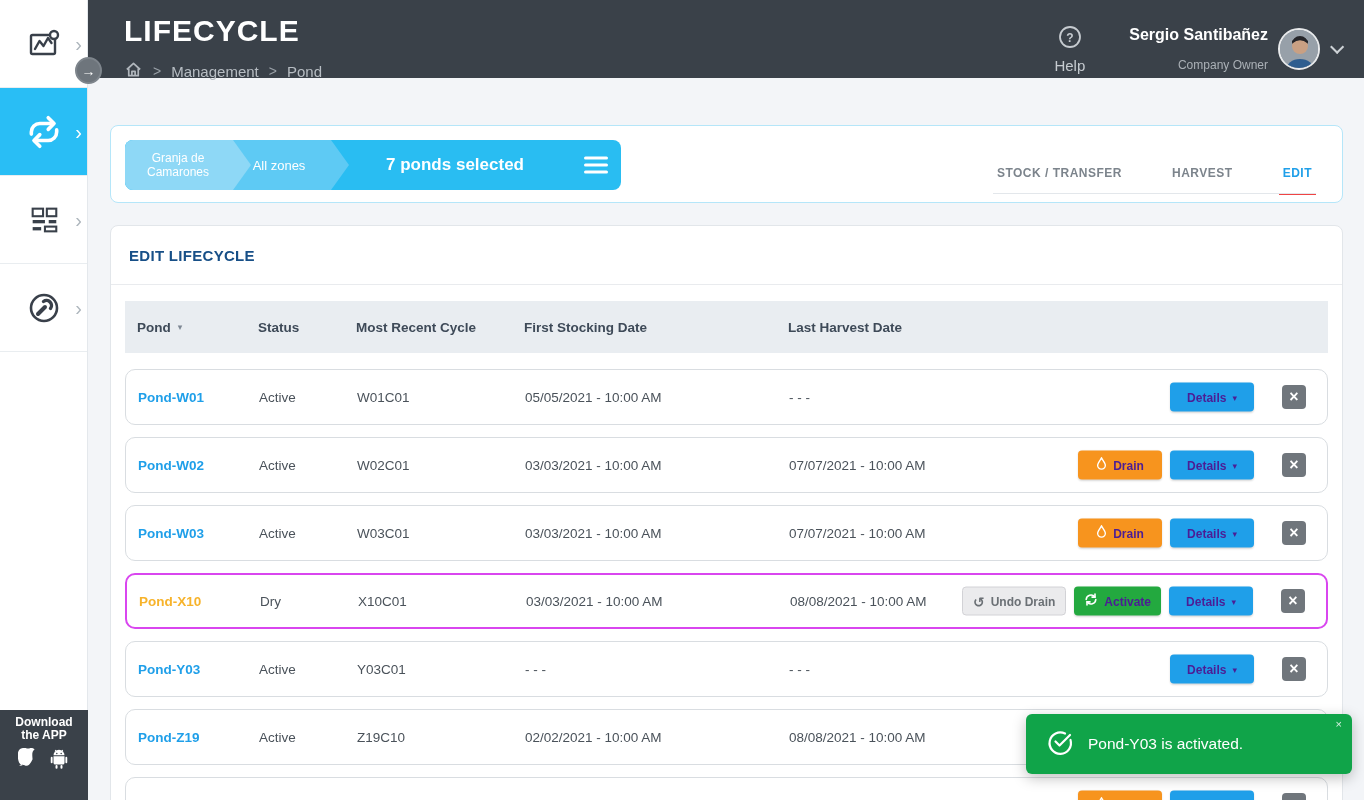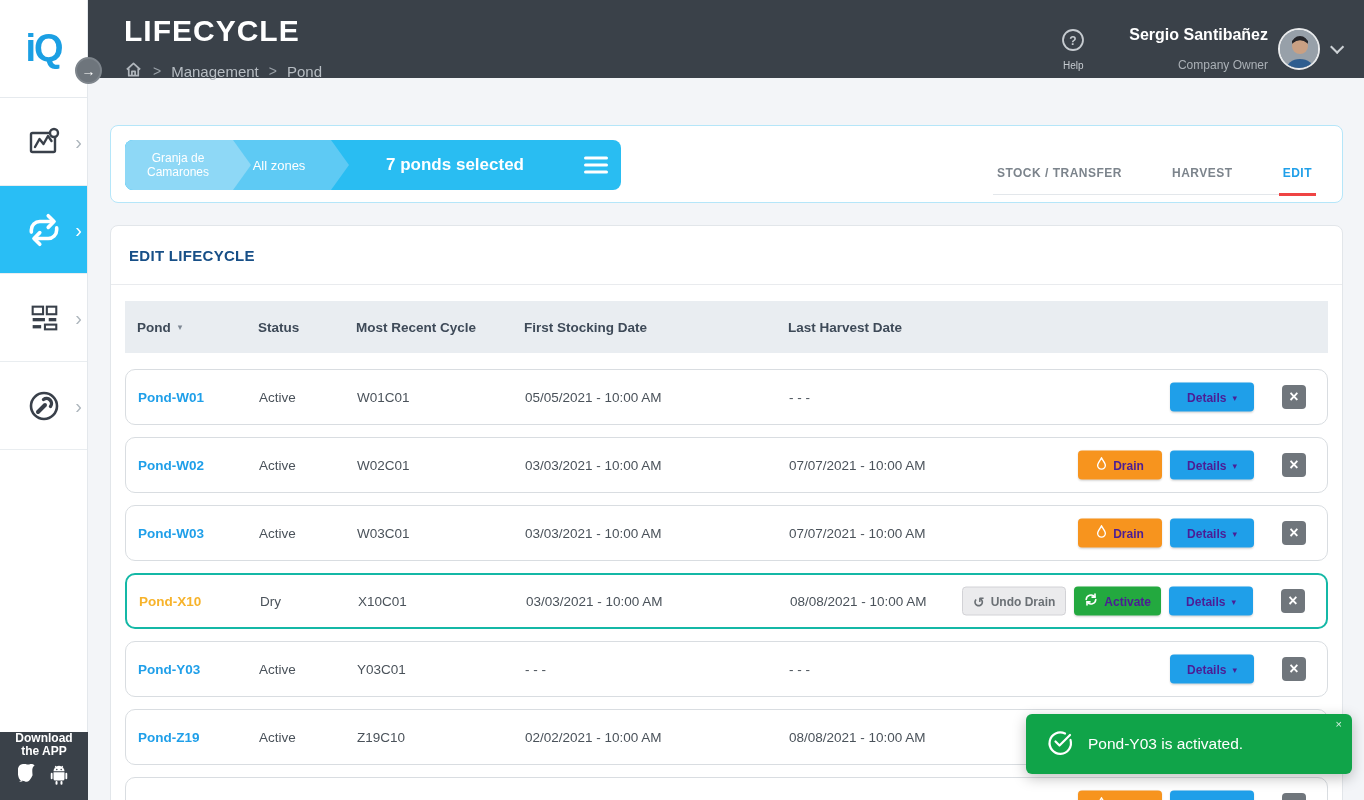--- a/index.html
+++ b/index.html
@@ -8,35 +8,35 @@
 
   
   .sidebar { position:absolute; left:0; top:0; width:88px; height:800px; background:#fff; z-index:20; border-right:1px solid #e4e8ec; }
   .logo-box { height:98px; display:flex; align-items:center; justify-content:center; border-bottom:1px solid #e6eaee; background:#fff; }
   .logo-txt { font-size:38px; font-weight:800; color:#1b9fe3; letter-spacing:-2px; font-style:normal; }
   .nav-item { height:88px; position:relative; display:flex; align-items:center; justify-content:center; border-bottom:1px solid #e9edf0; cursor:pointer; background:#fff; }
   .nav-item .chev { position:absolute; right:5px; top:50%; transform:translateY(-50%); color:#aeb6bd; font-size:20px; line-height:1; }
   .nav-item.active { background:#29bef5; }
   .nav-item.active .chev { color:#fff; }
   .nav-item svg { display:block; }
-  .download-box { position:absolute; left:0; bottom:0; width:88px; height:68px; background:#3a4149; color:#fff; text-align:center; }
+  .download-box { position:absolute; left:0; bottom:0; width:88px; height:90px; background:#3a4149; color:#fff; text-align:center; padding-top:6px; }
   .download-box .dl-line { font-size:12px; font-weight:700; line-height:13px; }
   .dl-icons { display:flex; justify-content:center; gap:10px; margin-top:6px; }
 
   
   .side-toggle { position:absolute; left:75px; top:57px; width:27px; height:27px; border-radius:50%; background:#6e757c; border:2px solid #7e858c; z-index:30; color:#fff; display:flex; align-items:center; justify-content:center; font-size:14px; cursor:pointer; }
 
   
   .topbar { position:absolute; left:88px; top:0; right:0; height:78px; background:#3a4149; z-index:10; }
   .page-title { position:absolute; left:36px; top:14px; color:#fff; font-size:30px; font-weight:800; letter-spacing:1px; }
   .breadcrumb { position:absolute; left:36px; top:60px; display:flex; align-items:center; gap:10px; color:#b7bdc3; font-size:15px; }
   .breadcrumb .sep { color:#9aa1a8; font-size:14px; }
   .topbar-right { position:absolute; right:24px; top:0; height:98px; display:flex; align-items:center; gap:44px; }
   .help-wrap { display:flex; flex-direction:column; align-items:center; gap:4px; color:#c6cbd0; cursor:pointer; }
-  .help-wrap .help-lbl { font-size:10px; }
+  .help-wrap .help-lbl { font-size:15px; }
   .user-wrap { display:flex; align-items:center; gap:10px; cursor:pointer; }
   .user-names { text-align:right; }
   .user-name { color:#fff; font-size:16px; font-weight:700; }
   .user-role { color:#aab0b6; font-size:12px; margin-top:14px; }
   .avatar { width:42px; height:42px; border-radius:50%; overflow:hidden; border:2px solid #e8eaec; background:#8d959e; }
   .user-caret { width:10px; height:10px; border-right:2px solid #cdd2d6; border-bottom:2px solid #cdd2d6; transform:rotate(45deg) translateY(-3px); }
 
   
   .main { position:absolute; left:88px; top:98px; right:0; bottom:0; background:#f3f5f8; }
 
@@ -45,34 +45,34 @@
   .crumbflow { position:absolute; left:14px; top:14px; width:496px; height:50px; border-radius:8px; background:#29bdf2; overflow:hidden; }
   .seg { position:absolute; top:0; bottom:0; display:flex; align-items:center; color:#fff; }
   .seg2 { left:0; width:224px; background:#5ecaf4; clip-path:polygon(0 0,206px 0,224px 50%,206px 100%,0 100%); justify-content:center; padding-left:104px; padding-right:20px; font-size:13px; cursor:pointer; }
   .seg1 { left:0; width:126px; background:#8ed8f6; clip-path:polygon(0 0,108px 0,126px 50%,108px 100%,0 100%); justify-content:center; padding-right:20px; font-size:12px; text-align:center; line-height:14px; cursor:pointer; }
   .seg3-label { position:absolute; left:224px; right:60px; top:0; bottom:0; display:flex; align-items:center; justify-content:center; color:#fff; font-size:17px; font-weight:800; }
   .hamburger { position:absolute; right:13px; top:50%; transform:translateY(-50%); width:24px; cursor:pointer; }
   .hamburger i { display:block; height:3px; background:#fff; border-radius:2px; margin:4px 0; }
 
   .tabs-row { position:absolute; right:26px; top:40px; display:flex; gap:42px; border-bottom:1px solid #e3e7eb; }
   .tab { font-size:12px; font-weight:700; letter-spacing:.5px; color:#7c848c; padding:0 4px 13px 4px; cursor:pointer; }
-  .tab.active { color:#1f9fe9; border-bottom:3px solid #ef4444; margin-bottom:-2px; }
+  .tab.active { color:#1f9fe9; border-bottom:1px solid #ef4444; margin-bottom:-2px; }
 
   
   .panel { position:absolute; left:22px; top:127px; width:1233px; height:720px; background:#fff; border:1px solid #e2e6ea; border-radius:8px 8px 0 0; }
   .panel-head { height:59px; border-bottom:1px solid #e9ebee; display:flex; align-items:center; padding-left:18px; }
   .panel-title { color:#174f87; font-size:15px; font-weight:800; letter-spacing:.3px; }
 
   .thead { margin:16px 14px 0 14px; height:52px; background:#e9edf1; display:grid; grid-template-columns:121px 98px 168px 264px 1fr; align-items:center; padding-left:12px; }
   .th { font-size:13.5px; font-weight:700; color:#3e4a58; display:flex; align-items:center; }
   .th .sort-caret { color:#7e8894; font-size:9px; margin-left:7px; }
 
   .rows { padding:16px 14px 0 14px; }
   .trow { position:relative; height:56px; background:#fff; border:1px solid #d9dde1; border-radius:10px; margin-bottom:12px; display:grid; grid-template-columns:121px 98px 168px 264px 1fr; align-items:center; padding-left:12px; }
-  .trow.highlight { border:2px solid #14b8a6; }
+  .trow.highlight { border:2px solid #d946ef; }
   .pond { font-size:13.5px; font-weight:700; color:#1f9fe9; text-decoration:none; cursor:pointer; }
   .trow.highlight .pond { color:#f7b32b; }
   .cell { font-size:13.5px; color:#4a525a; }
 
   .actions { position:absolute; right:73px; top:50%; transform:translateY(-50%); display:flex; gap:8px; }
   .abtn { height:29px; min-width:84px; padding:0 10px; border:none; border-radius:4px; font-size:12px; font-weight:700; color:#4c1d95; display:flex; align-items:center; justify-content:center; gap:6px; cursor:pointer; font-family:inherit; box-shadow:0 1px 2px rgba(0,0,0,.15); }
   .btn-details { background:#1f9fe9; }
   .btn-details .caret { font-size:9px; }
   .btn-drain { background:#f7941e;text-align:center; }
   .btn-activate { background:#23a93f; }
@@ -82,23 +82,20 @@
 
   
   .toast { position:absolute; left:1026px; top:714px; width:326px; height:60px; background:#10a449; border-radius:6px; z-index:50; display:flex; align-items:center; padding-left:20px; gap:14px; box-shadow:0 4px 14px rgba(0,0,0,.25); }
   .toast-msg { color:#fff; font-size:15.5px; }
   .toast-close { position:absolute; right:10px; top:4px; color:#d8f2e2; font-size:11px; cursor:pointer; }
 </style>
 </head>
 <body>
 
 <div class="sidebar">
-  <div class="logo-box">
-    <span class="logo-txt">iQ</span>
-  </div>
 
   <div class="nav-item">
     <span>
       <svg width="36" height="36" viewBox="0 0 36 36" fill="none" stroke="#39404a" stroke-width="2.4" stroke-linecap="round" stroke-linejoin="round">
         <rect x="5" y="9" width="24" height="19" rx="1.5"></rect>
         <polyline points="9 23 13.5 15 17.5 20 22 12 25.5 17"></polyline>
         <circle cx="28" cy="9" r="4" fill="#ffffff"></circle>
       </svg>
     </span>
     <span class="chev">›</span>

